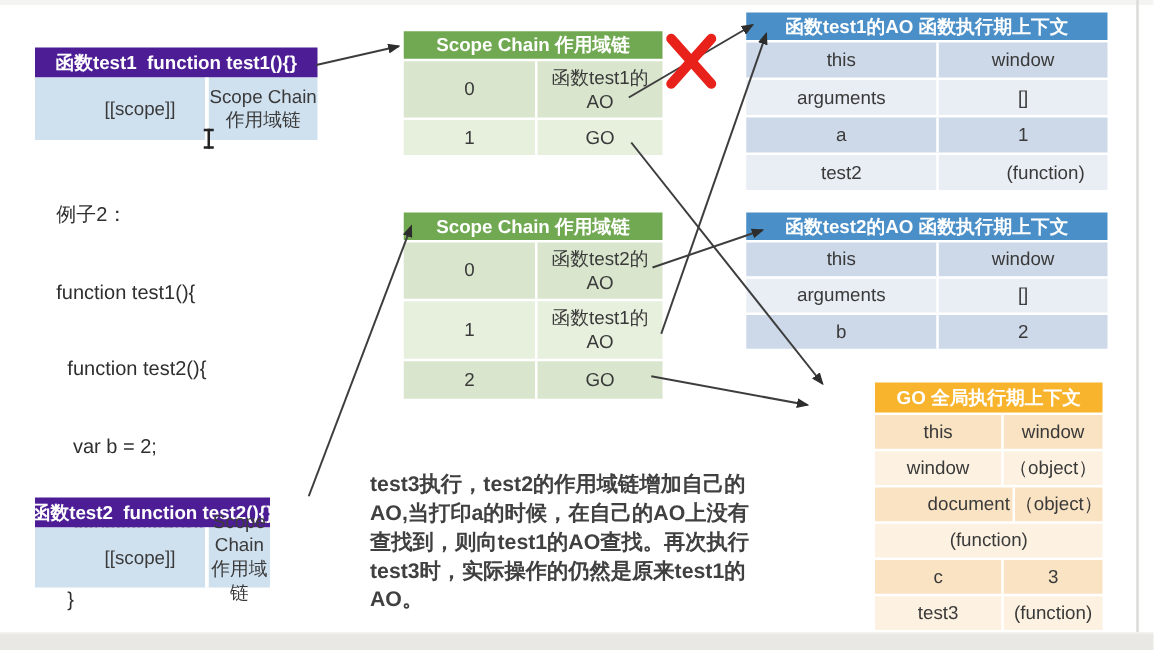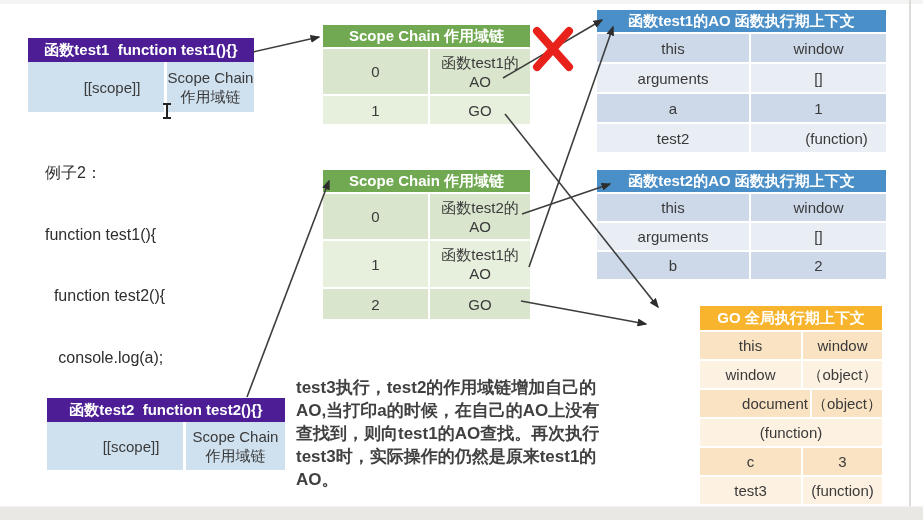--- a/index.html
+++ b/index.html
@@ -97,31 +97,32 @@
   <div id="cursor">
     <div class="s1"></div>
       <div class="stem"></div>
       <div class="s2"></div>
   </div>
 
   <div id="code">
     <div>例子2：</div>
     <div>function test1(){</div>
     <div>  function test2(){</div>
+    <div>   var b = 2;</div>
     <div>   console.log(a);</div>
     <div>  }</div>
     
     
     
     
     
     
   </div>
 
-  <div class="panel def" style="left:28px;top:398px;width:238px;margin-left:19px;">
+  <div class="panel def" style="left:28px;top:398px;width:188px;">
     <div class="hdr">函数test2  function test2(){}</div>
     <div class="rows">
       <div class="row" style="height:48px;">
         <div class="cell c1 gapR3">[[scope]]</div>
         <div class="cell c2">Scope Chain
 作用域链</div>
       </div>
     </div>
   </div>
 

